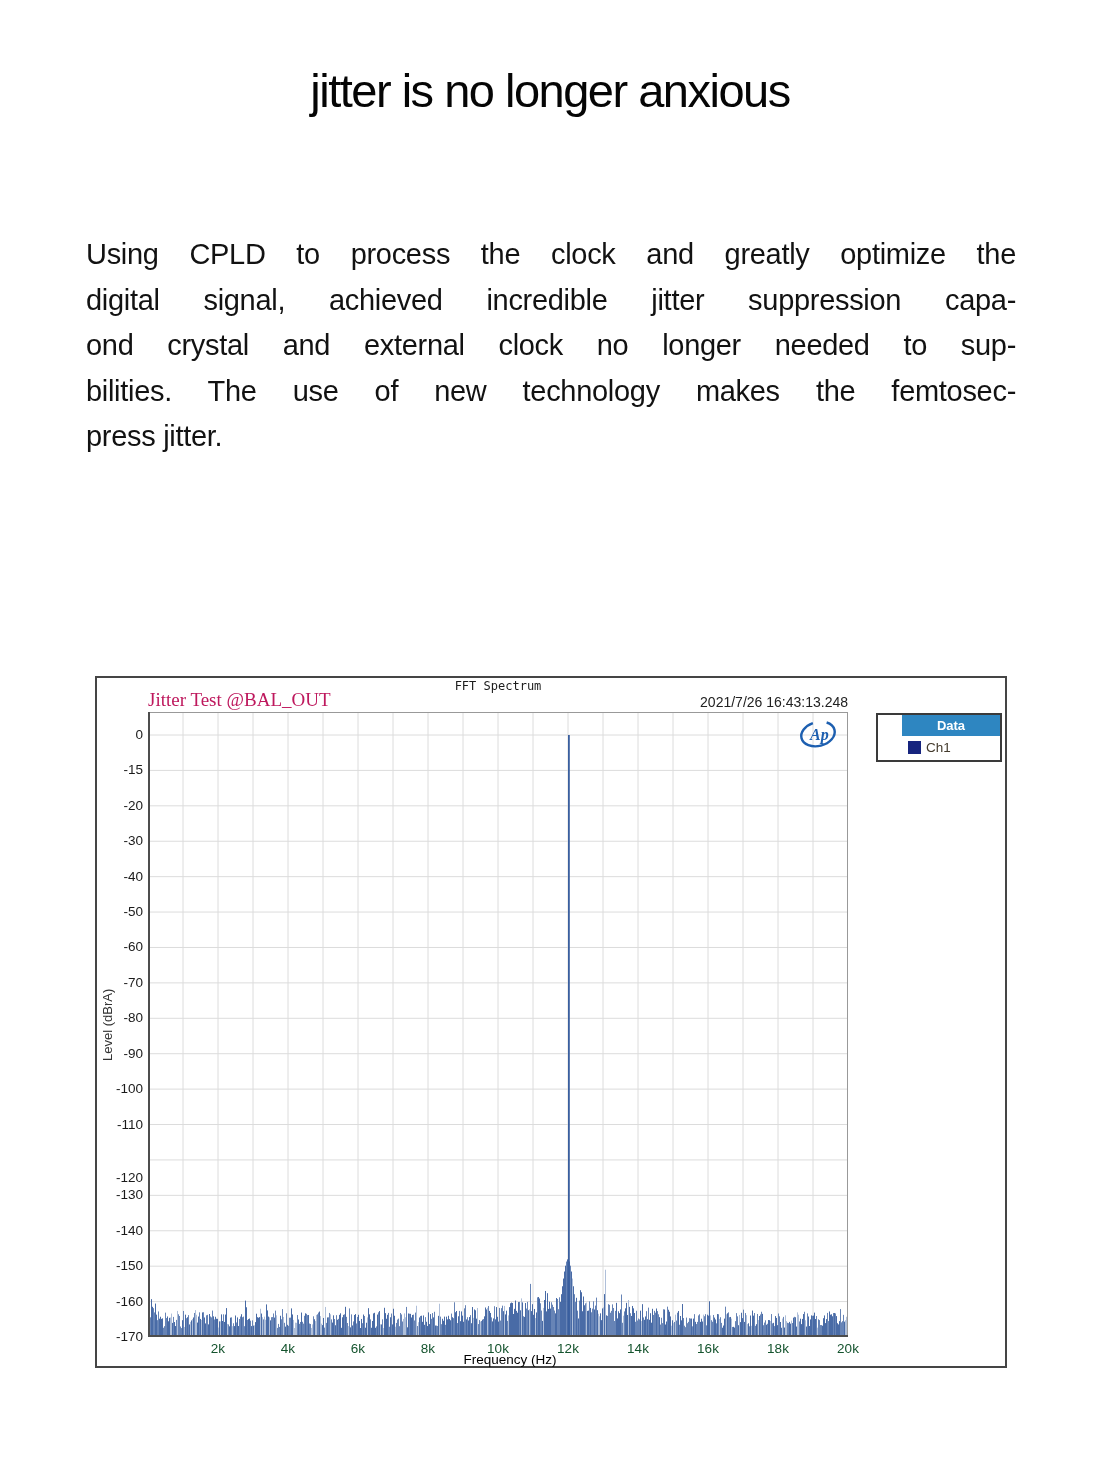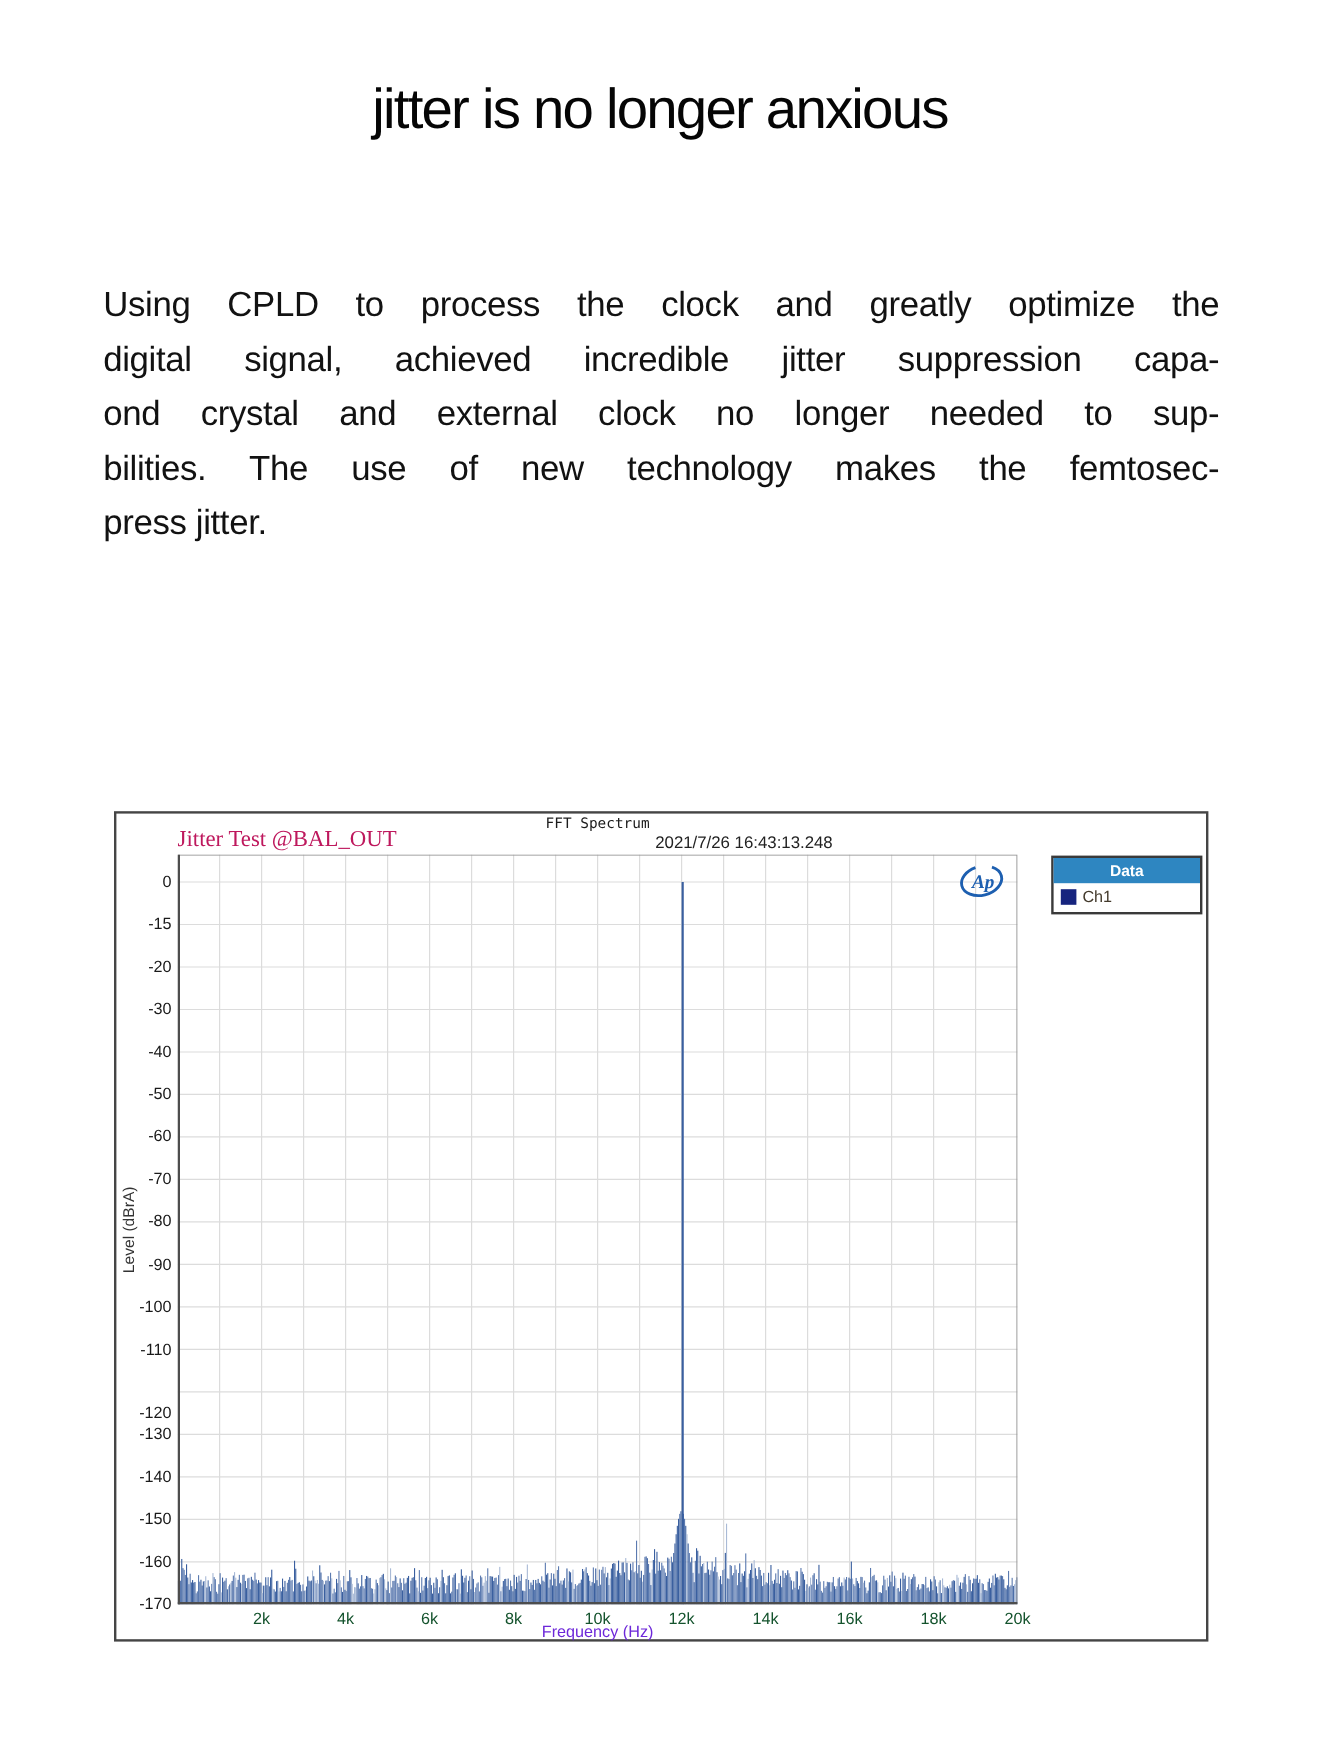--- a/index.html
+++ b/index.html
@@ -27,45 +27,45 @@
   }
   .fft-title{
     position:absolute;left:51px;top:1px;width:700px;text-align:center;
     font-family:"DejaVu Sans Mono", monospace;font-size:12px;color:#1c1c1c;
   }
   .test-label{
     position:absolute;left:51px;top:11px;
     font-family:"Liberation Serif", serif;font-size:19px;color:#be185d;
   }
   .timestamp{
-    position:absolute;left:449px;top:16px;width:302px;text-align:left;
+    position:absolute;left:449px;top:16px;width:302px;text-align:right;
     font-size:14px;color:#222;
   }
   .plot-svg{position:absolute;left:51px;top:34px;}
   .ytick{
     position:absolute;left:0;width:46px;text-align:right;height:16px;
     font-size:13.5px;color:#1a1a1a;line-height:16px;
   }
   .xtick{
     position:absolute;width:56px;text-align:center;height:15px;top:663px;
     font-size:13.5px;color:#14532d;line-height:15px;
   }
   .ylab{
     position:absolute;left:3px;top:34px;height:625px;width:18px;
     writing-mode:vertical-rl;transform:rotate(180deg);text-align:center;
     font-size:13px;color:#333;
   }
   .xlab{
-    position:absolute;left:51px;top:674px;width:700px;text-align:center;
-    font-size:13.5px;color:#6d28d9;line-height:15px;
+    position:absolute;left:63px;top:674px;width:700px;text-align:center;
+    font-size:13.5px;color:#000000;line-height:15px;
   }
   
   .legend{
     position:absolute;left:779px;top:35px;width:126px;
-    border:2px solid #3a3a3a;background:#fff;box-sizing:border-box;
+    border:2px solid #3a3a3a;background:#fff;box-sizing:border-box;padding-left:24px;
   }
   .legend-header{
     color:#ffffff;font-size:13px;font-weight:bold;text-align:center;
     padding:3px 0;
   }
   .legend-body{padding:4px 6px 5px 6px;display:flex;align-items:center;}
   .legend-swatch{width:13px;height:13px;display:inline-block;margin-right:5px;}
   .legend-ch{font-size:13.5px;color:#433a2c;}
   
   .ap-logo{position:absolute;left:700px;top:41px;width:42px;height:32px;}

